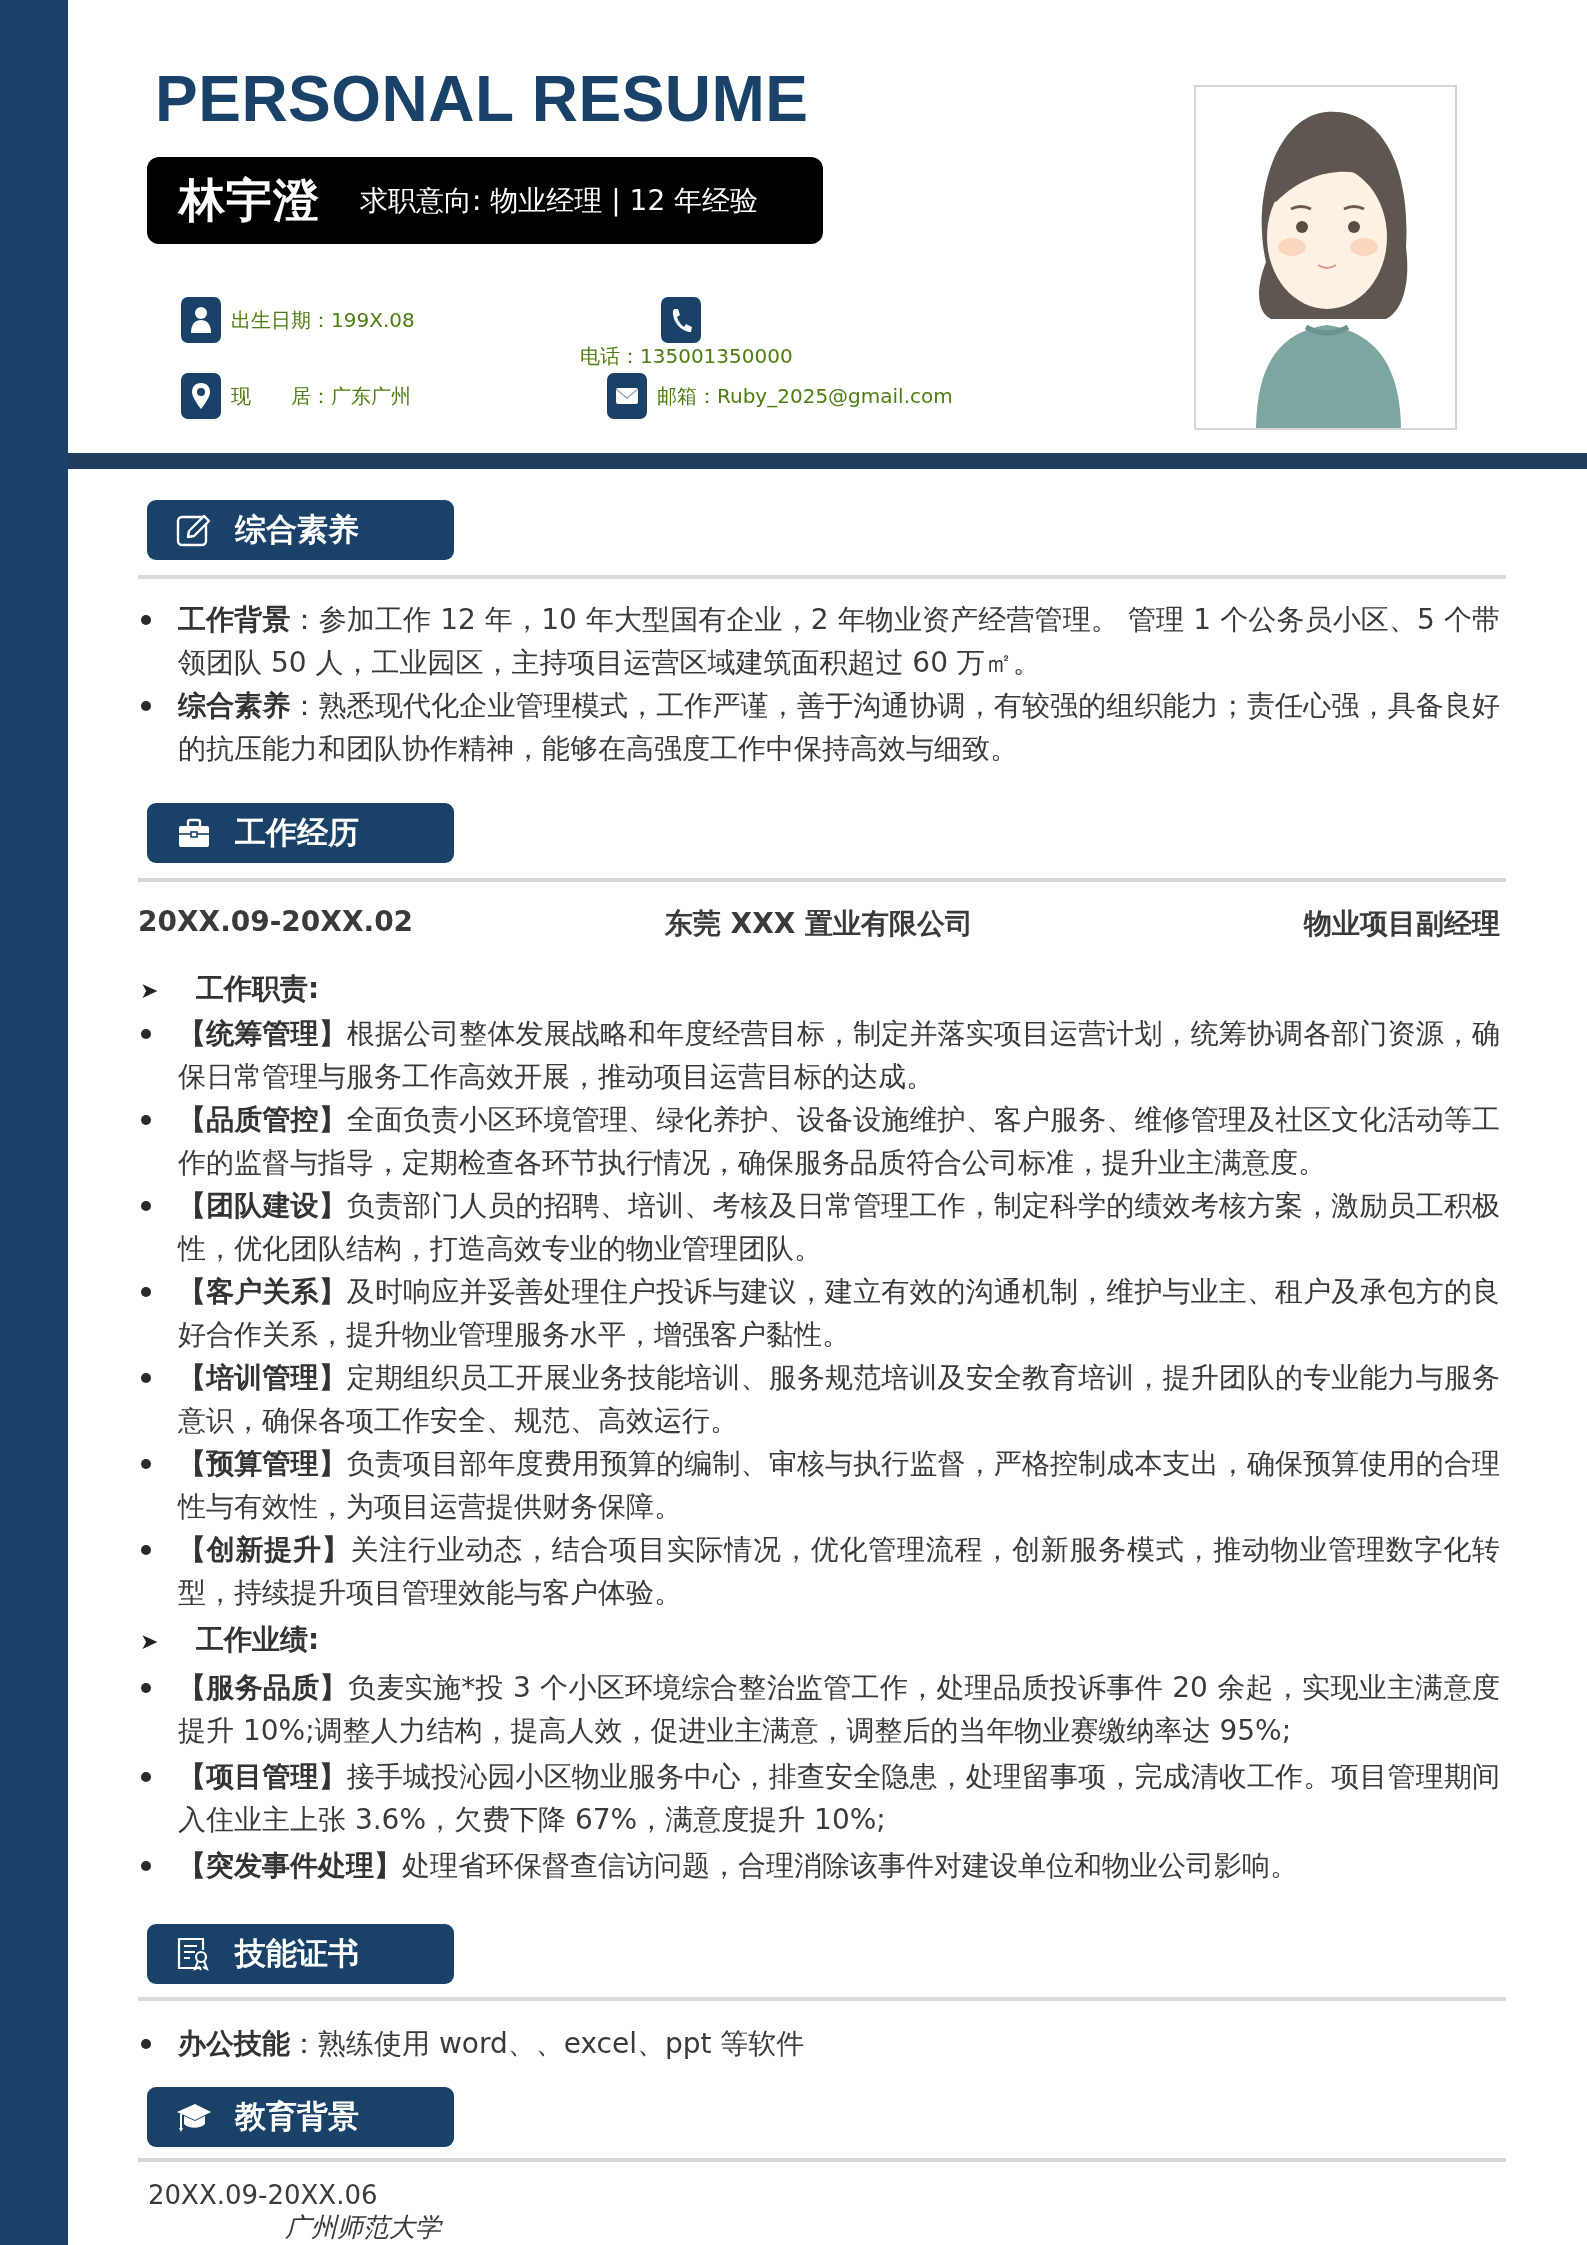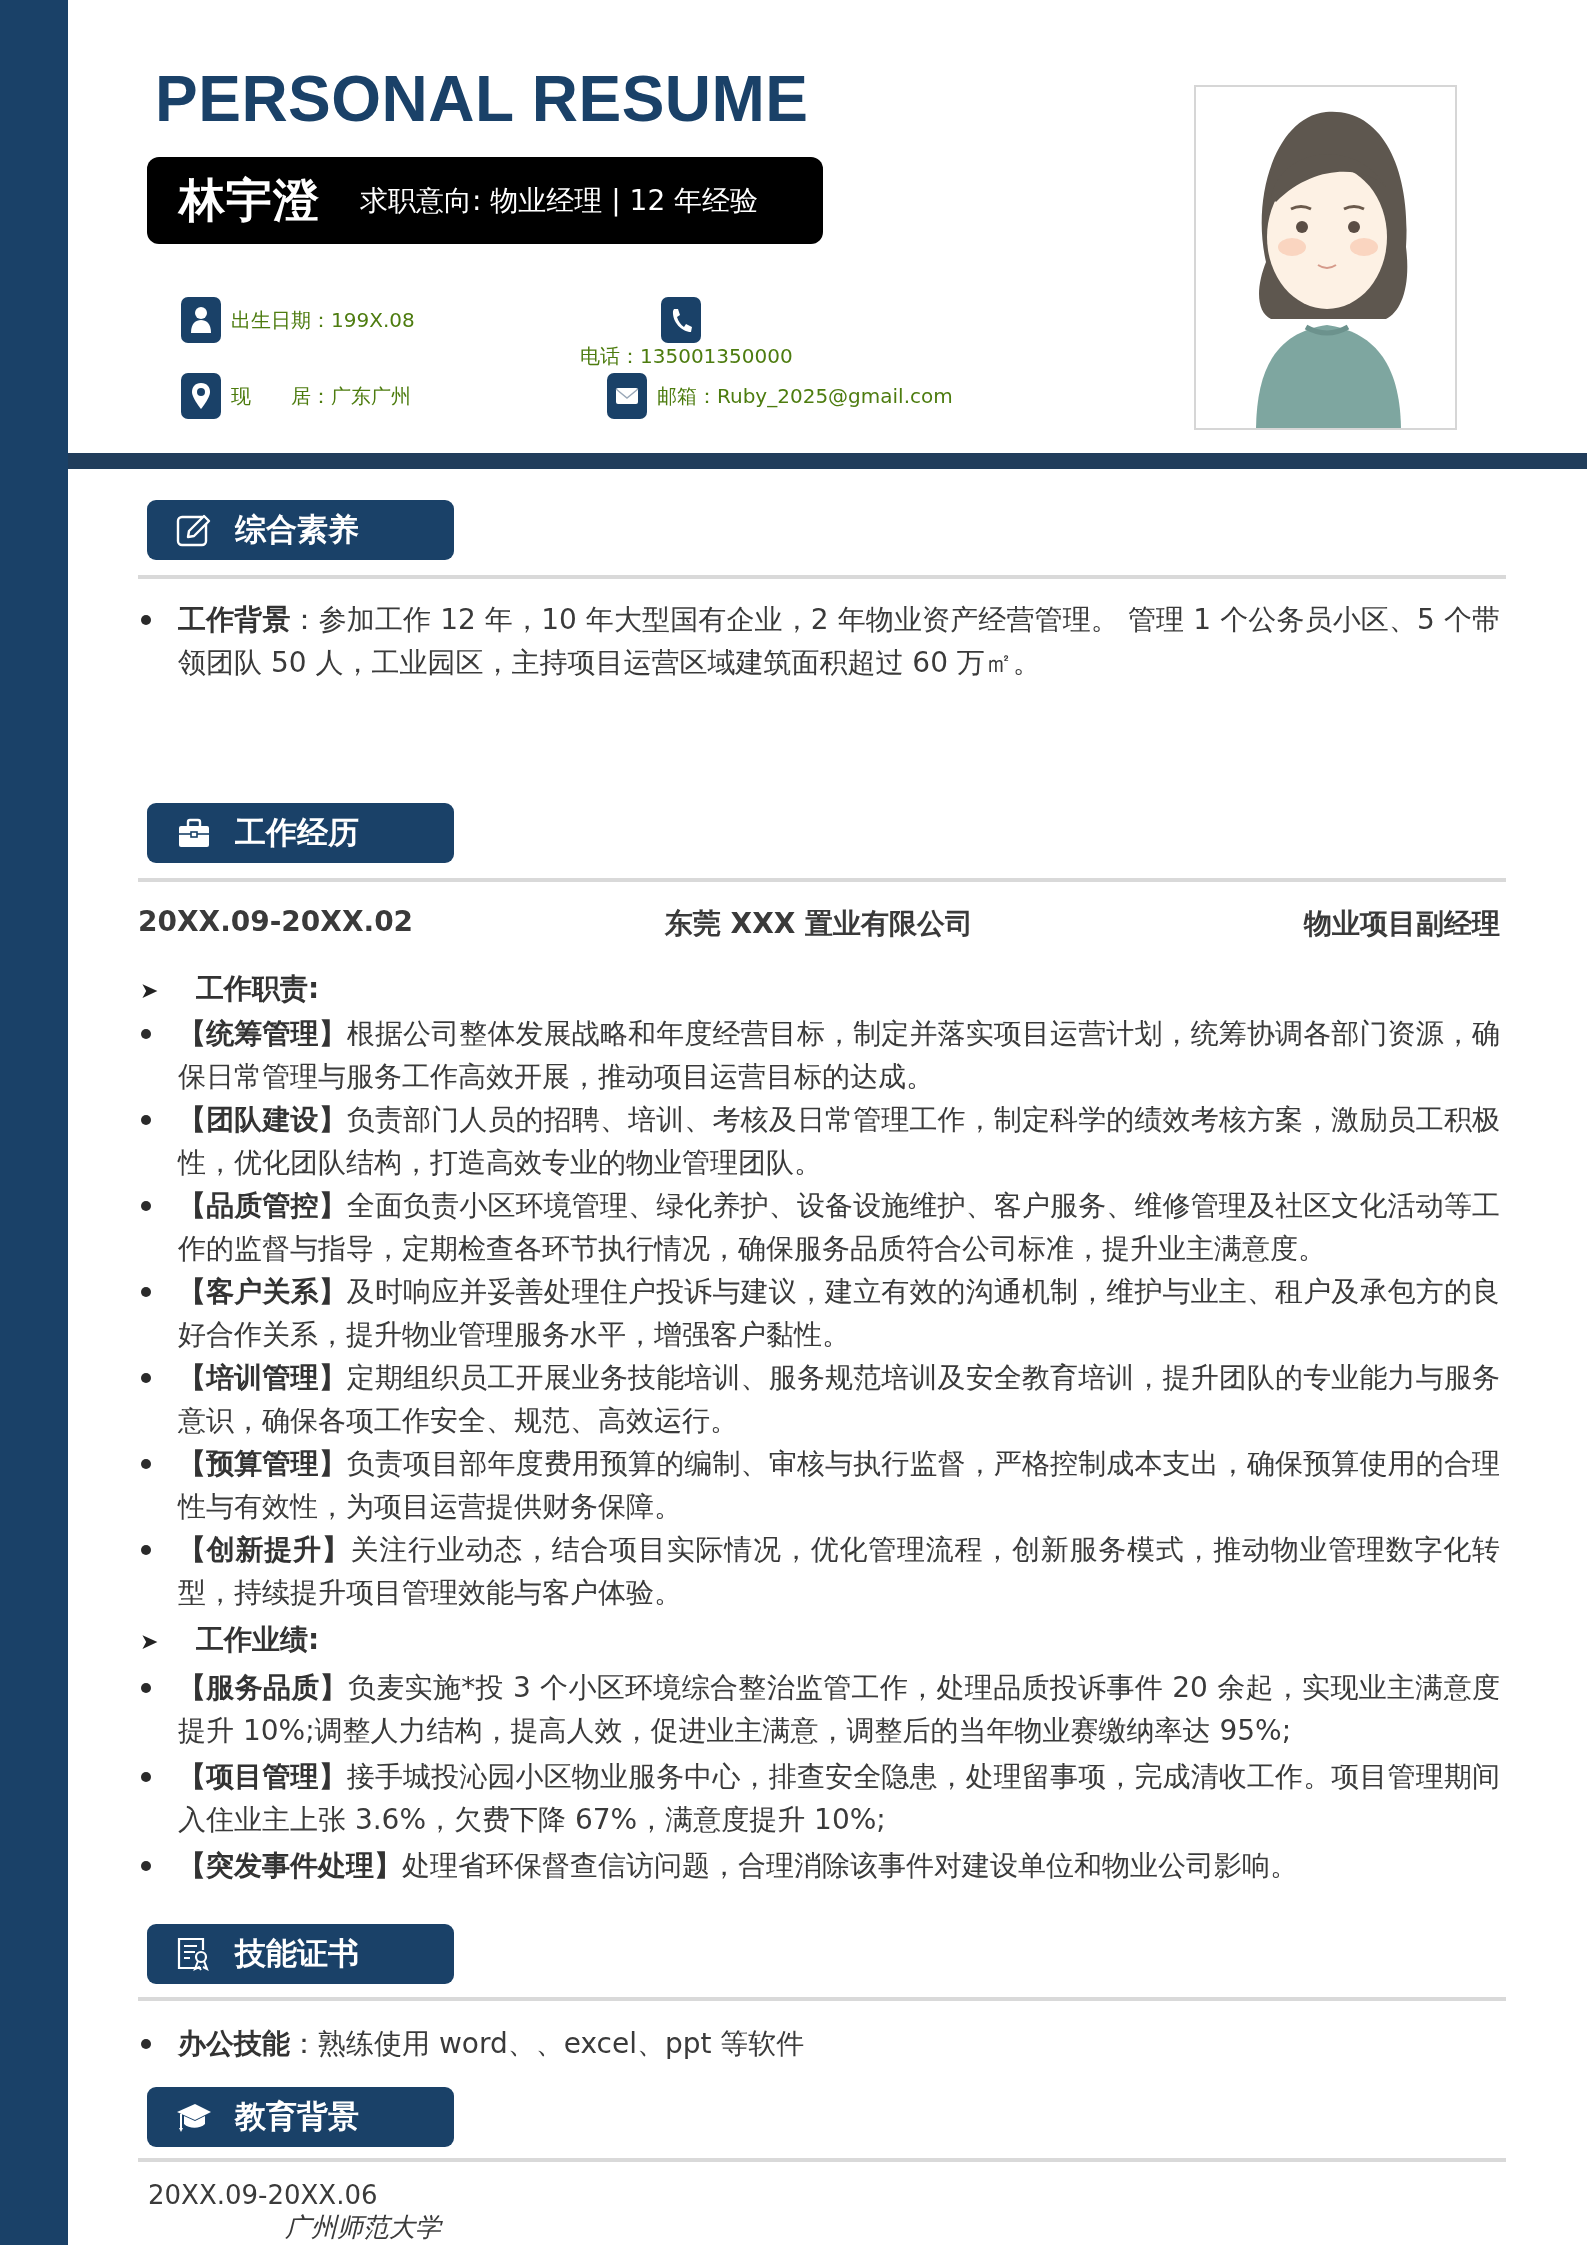--- a/index.html
+++ b/index.html
@@ -115,20 +115,21 @@
   <svg viewBox="0 0 38 38">
       <rect x="3" y="6" width="28" height="28" rx="4" fill="none" stroke="#fff" stroke-width="2.4"></rect>
       <path d="M13 26 L14 20 L29 5 L34 10 L19 25 Z" fill="#1a4168" stroke="#fff" stroke-width="2.4" stroke-linejoin="round"></path>
     </svg>
   <span>综合素养</span>
 </div>
 <div class="divider" style="top:575px;"></div>
 
 <div class="bullets" style="top:598px;">
   <div class="item"><b>工作背景</b><span>：参加工作 12 年，10 年大型国有企业，2 年物业资产经营管理。 管理 1 个公务员小区、5 个带领团队 50 人，工业园区，主持项目运营区域建筑面积超过 60 万㎡。</span></div>
+  <div class="item"><b>综合素养</b><span>：熟悉现代化企业管理模式，工作严谨，善于沟通协调，有较强的组织能力；责任心强，具备良好的抗压能力和团队协作精神，能够在高强度工作中保持高效与细致。</span></div>
 </div>
 
 <div class="sec-head" style="top:803px;">
   <svg viewBox="0 0 38 38">
       <rect x="4" y="12" width="30" height="21" rx="2" fill="#fff"></rect>
       <rect x="13" y="6" width="12" height="8" rx="2" fill="none" stroke="#fff" stroke-width="2.4"></rect>
       <path d="M4 20 L34 20" stroke="#1a4168" stroke-width="1.6"></path>
       <rect x="16" y="18" width="6" height="5" fill="#fff" stroke="#1a4168" stroke-width="1.6"></rect>
     </svg>
   <span>工作经历</span>
@@ -137,22 +138,22 @@
 
 <div class="job-row" style="top:905px;">
   <span>20XX.09-20XX.02</span>
   <span class="mid">东莞 XXX 置业有限公司</span>
   <span class="right">物业项目副经理</span>
 </div>
 
 <div class="bullets" style="top:967px;">
   <div class="sub-head"><span class="arrow">➤</span><span class="lbl">工作职责:</span></div>
   <div class="item"><b>【统筹管理】</b><span>根据公司整体发展战略和年度经营目标，制定并落实项目运营计划，统筹协调各部门资源，确保日常管理与服务工作高效开展，推动项目运营目标的达成。</span></div>
+  <div class="item"><b>【品质管控】</b><span>全面负责小区环境管理、绿化养护、设备设施维护、客户服务、维修管理及社区文化活动等工作的监督与指导，定期检查各环节执行情况，确保服务品质符合公司标准，提升业主满意度。</span></div>
   <div class="item"><b>【团队建设】</b><span>负责部门人员的招聘、培训、考核及日常管理工作，制定科学的绩效考核方案，激励员工积极性，优化团队结构，打造高效专业的物业管理团队。</span></div>
-  <div class="item"><b>【品质管控】</b><span>全面负责小区环境管理、绿化养护、设备设施维护、客户服务、维修管理及社区文化活动等工作的监督与指导，定期检查各环节执行情况，确保服务品质符合公司标准，提升业主满意度。</span></div>
   <div class="item"><b>【客户关系】</b><span>及时响应并妥善处理住户投诉与建议，建立有效的沟通机制，维护与业主、租户及承包方的良好合作关系，提升物业管理服务水平，增强客户黏性。</span></div>
   <div class="item"><b>【培训管理】</b><span>定期组织员工开展业务技能培训、服务规范培训及安全教育培训，提升团队的专业能力与服务意识，确保各项工作安全、规范、高效运行。</span></div>
   <div class="item"><b>【预算管理】</b><span>负责项目部年度费用预算的编制、审核与执行监督，严格控制成本支出，确保预算使用的合理性与有效性，为项目运营提供财务保障。</span></div>
   <div class="item"><b>【创新提升】</b><span>关注行业动态，结合项目实际情况，优化管理流程，创新服务模式，推动物业管理数字化转型，持续提升项目管理效能与客户体验。</span></div>
   <div class="sub-head" style="margin-top:4px;"><span class="arrow">➤</span><span class="lbl">工作业绩:</span></div>
   <div class="item" style="margin-top:3px;"><b>【服务品质】</b><span>负麦实施*投 3 个小区环境综合整治监管工作，处理品质投诉事件  20  余起，实现业主满意度提升  10%;调整人力结构，提高人效，促进业主满意，调整后的当年物业赛缴纳率达  95%;</span></div>
   <div class="item" style="margin-top:3px;"><b>【项目管理】</b><span>接手城投沁园小区物业服务中心，排查安全隐患，处理留事项，完成清收工作。项目管理期间入住业主上张  3.6%，欠费下降  67%，满意度提升 10%;</span></div>
   <div class="item" style="margin-top:3px;"><b>【突发事件处理】</b><span>处理省环保督查信访问题，合理消除该事件对建设单位和物业公司影响。</span></div>
 </div>
 

